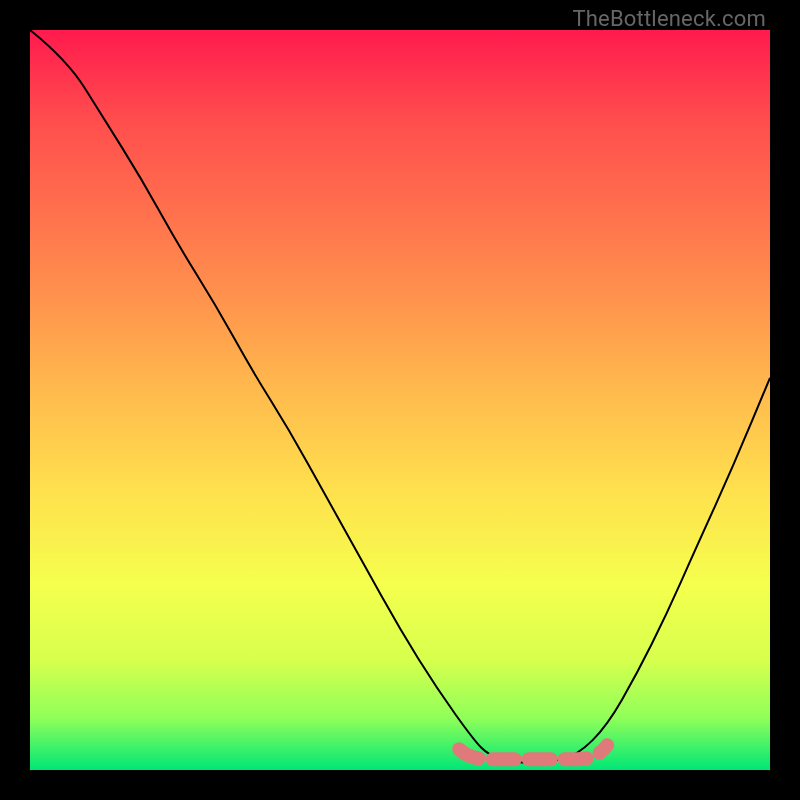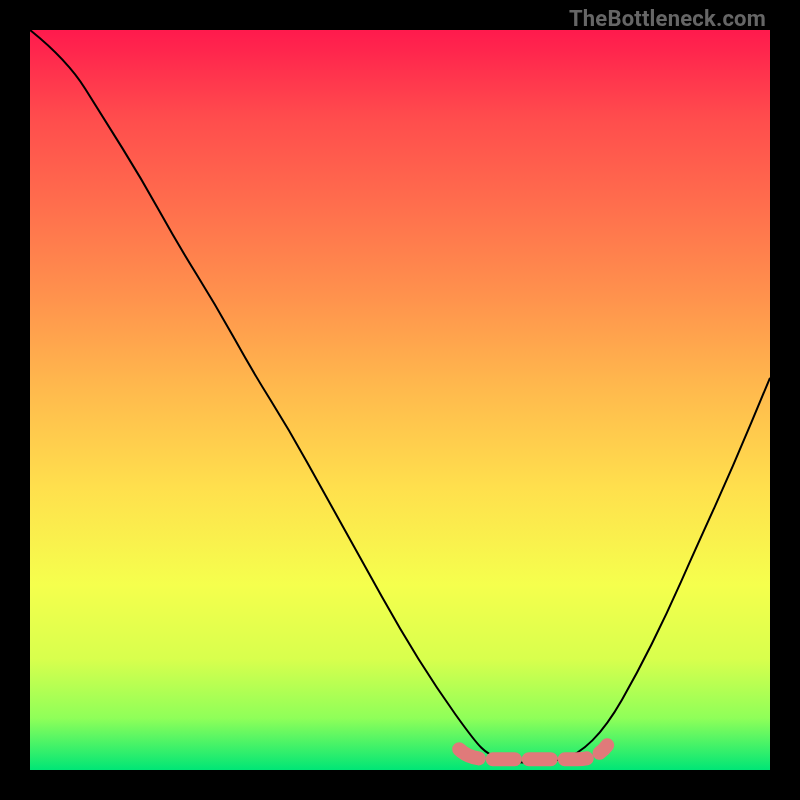--- a/index.html
+++ b/index.html
@@ -29,21 +29,21 @@
       #8fff59 93%,
       #00e676 100%);
     box-sizing: border-box;
   }
   .attribution {
     position: absolute;
     top: 6px;
     right: 34px;
     color: #666;
     font-size: 22px;
-    font-weight: 700;
+    font-weight: 400;
     letter-spacing: 0.2px;
   }
   svg.plot {
     position: absolute;
     left: 30px;
     top: 30px;
     width: 740px;
     height: 740px;
   }
 </style>

